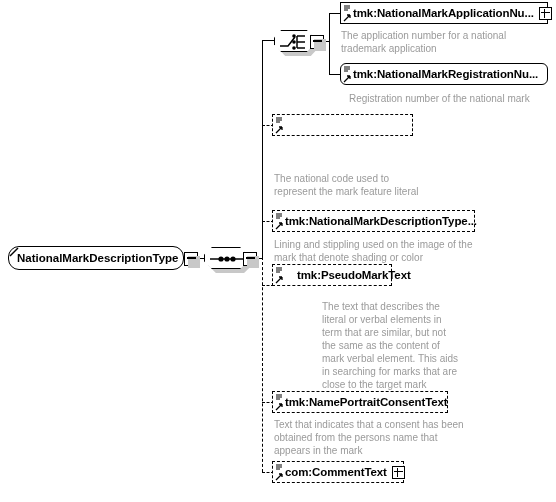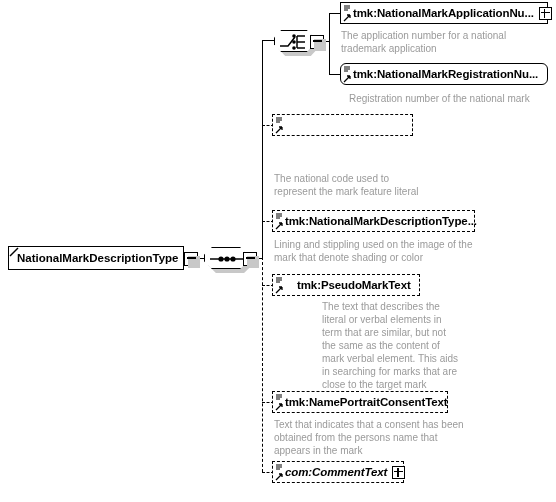--- a/index.html
+++ b/index.html
@@ -77,21 +77,21 @@
     background: #000000;
   }
   .plus-box::before { left: 1px; right: 1px; top: 4px; height: 1.4px; }
   .plus-box::after  { top: 1px; bottom: 1px; left: 4px; width: 1.4px; }
 
   
   .root-box {
     position: absolute;
     box-sizing: border-box;
     border: 1.5px solid #000000;
-    border-radius: 0;
+    border-radius: 11px;
     background: #ffffff;
     height: 24px;
     display: flex;
     align-items: center;
     padding: 0 8px;
     font-size: 11.5px;
     font-weight: bold;
     color: #000000;
     white-space: nowrap;
   }
@@ -272,21 +272,21 @@
       <line x1="1" y1="4" x2="7" y2="4" stroke="#000" stroke-width="1"></line>
       <line x1="1" y1="6" x2="5" y2="6" stroke="#000" stroke-width="1"></line>
       <path d="M 1,17 L 7,11 M 7,11 L 4,11 M 7,11 L 7,14" stroke="#000" stroke-width="1.3" fill="none"></path>
     </svg>
     <span class="node-label">tmk:NationalMarkDescriptionType...</span>
   </div>
   <div class="desc" style="left:274px; top:238px; width:230px;">Lining and stippling used on the image of the
 mark that denote shading or color</div>
 
   <div class="dash-h" style="left:262px; top:285px; width:12px;"></div>
-  <div class="node dashed" style="left:272px; top:274px; width:148px;padding-left:24px;">
+  <div class="node dashed" style="left:272px; top:264px; width:120px;padding-left:24px;">
     <svg class="el-glyph" viewBox="0 0 9 20">
       <line x1="1" y1="2" x2="7" y2="2" stroke="#000" stroke-width="1"></line>
       <line x1="1" y1="4" x2="7" y2="4" stroke="#000" stroke-width="1"></line>
       <line x1="1" y1="6" x2="5" y2="6" stroke="#000" stroke-width="1"></line>
       <path d="M 1,17 L 7,11 M 7,11 L 4,11 M 7,11 L 7,14" stroke="#000" stroke-width="1.3" fill="none"></path>
     </svg>
     <span class="node-label">tmk:PseudoMarkText</span>
   </div>
   <div class="desc" style="left:274px; top:300px; width:170px;margin-left:48px;">The text that describes the
 literal or verbal elements in
@@ -304,21 +304,21 @@
       <line x1="1" y1="6" x2="5" y2="6" stroke="#000" stroke-width="1"></line>
       <path d="M 1,17 L 7,11 M 7,11 L 4,11 M 7,11 L 7,14" stroke="#000" stroke-width="1.3" fill="none"></path>
     </svg>
     <span class="node-label">tmk:NamePortraitConsentText</span>
   </div>
   <div class="desc" style="left:274px; top:418px; width:230px;">Text that indicates that a consent has been
 obtained from the persons name that
 appears in the mark</div>
 
   <div class="dash-h" style="left:262px; top:472px; width:12px;"></div>
-  <div class="node dashed" style="left:272px; top:461px; width:132px;font-style:italic;">
+  <div class="node dashed" style="left:272px; top:461px; width:132px;">
     <svg class="el-glyph" viewBox="0 0 9 20">
       <line x1="1" y1="2" x2="7" y2="2" stroke="#000" stroke-width="1"></line>
       <line x1="1" y1="4" x2="7" y2="4" stroke="#000" stroke-width="1"></line>
       <line x1="1" y1="6" x2="5" y2="6" stroke="#000" stroke-width="1"></line>
       <path d="M 1,17 L 7,11 M 7,11 L 4,11 M 7,11 L 7,14" stroke="#000" stroke-width="1.3" fill="none"></path>
     </svg>
     <span class="node-label">com:CommentText</span>
     <span class="plus-box"></span>
   </div>
 

